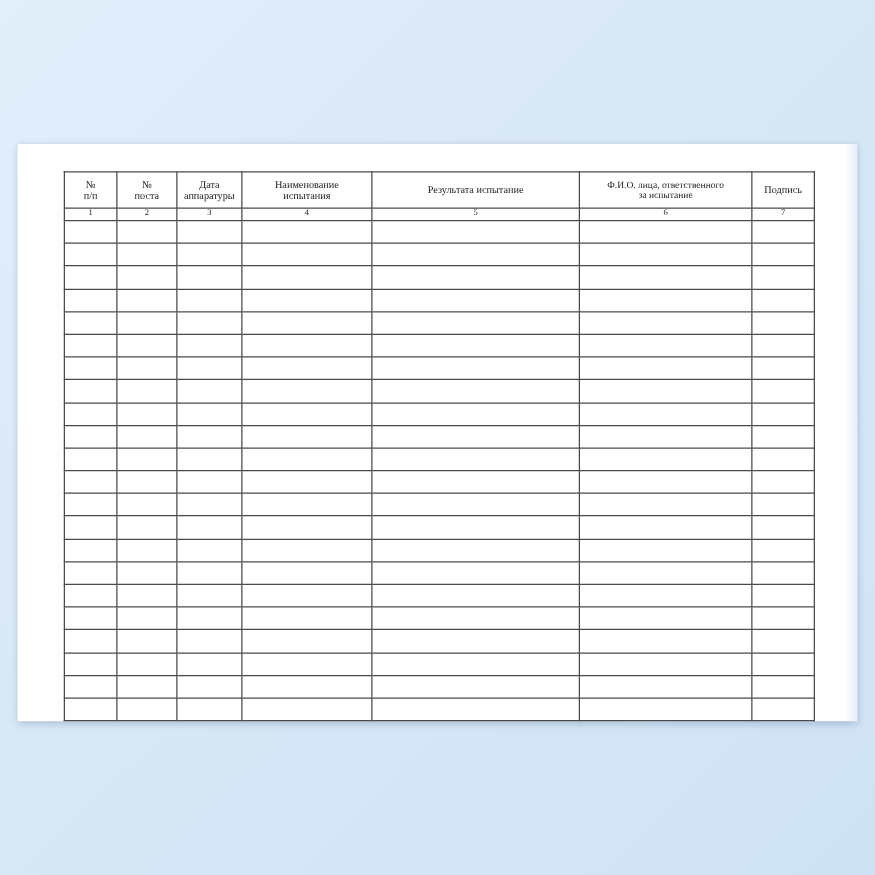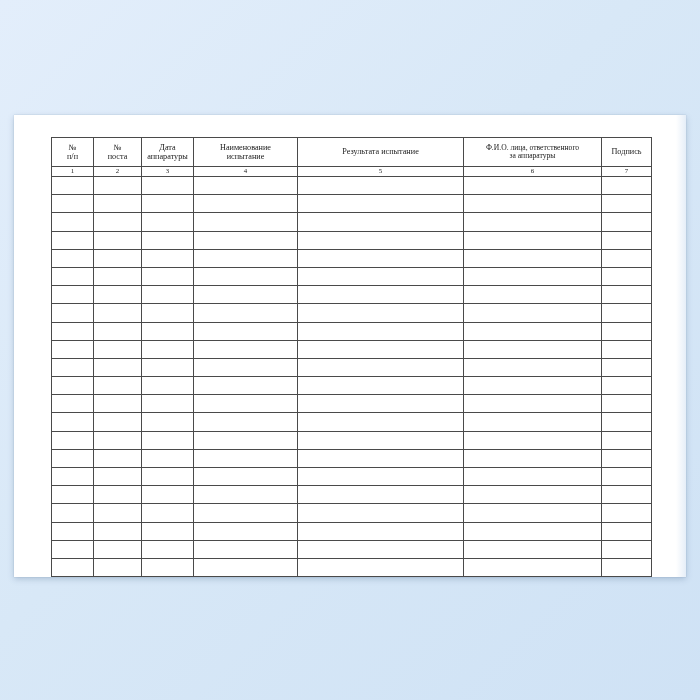--- a/index.html
+++ b/index.html
@@ -113,28 +113,28 @@
             <th class="head">
               <span>№</span><br>
               <span>поста</span>
             </th>
             <th class="head">
               <span>Дата</span><br>
               <span>аппаратуры</span>
             </th>
             <th class="head">
               <span>Наименование</span><br>
-              <span>испытание</span>
+              <span>испытания</span>
             </th>
             <th class="head">
               <span>Результата испытание</span>
             </th>
             <th class="head small">
               <span>Ф.И.О. лица, ответственного</span><br>
-              <span>за аппаратуры</span>
+              <span>за испытание</span>
             </th>
             <th class="head">
               <span>Подпись</span>
             </th>
           </tr>
           <tr>
             <td class="numrow">1</td>
             <td class="numrow">2</td>
             <td class="numrow">3</td>
             <td class="numrow">4</td>

